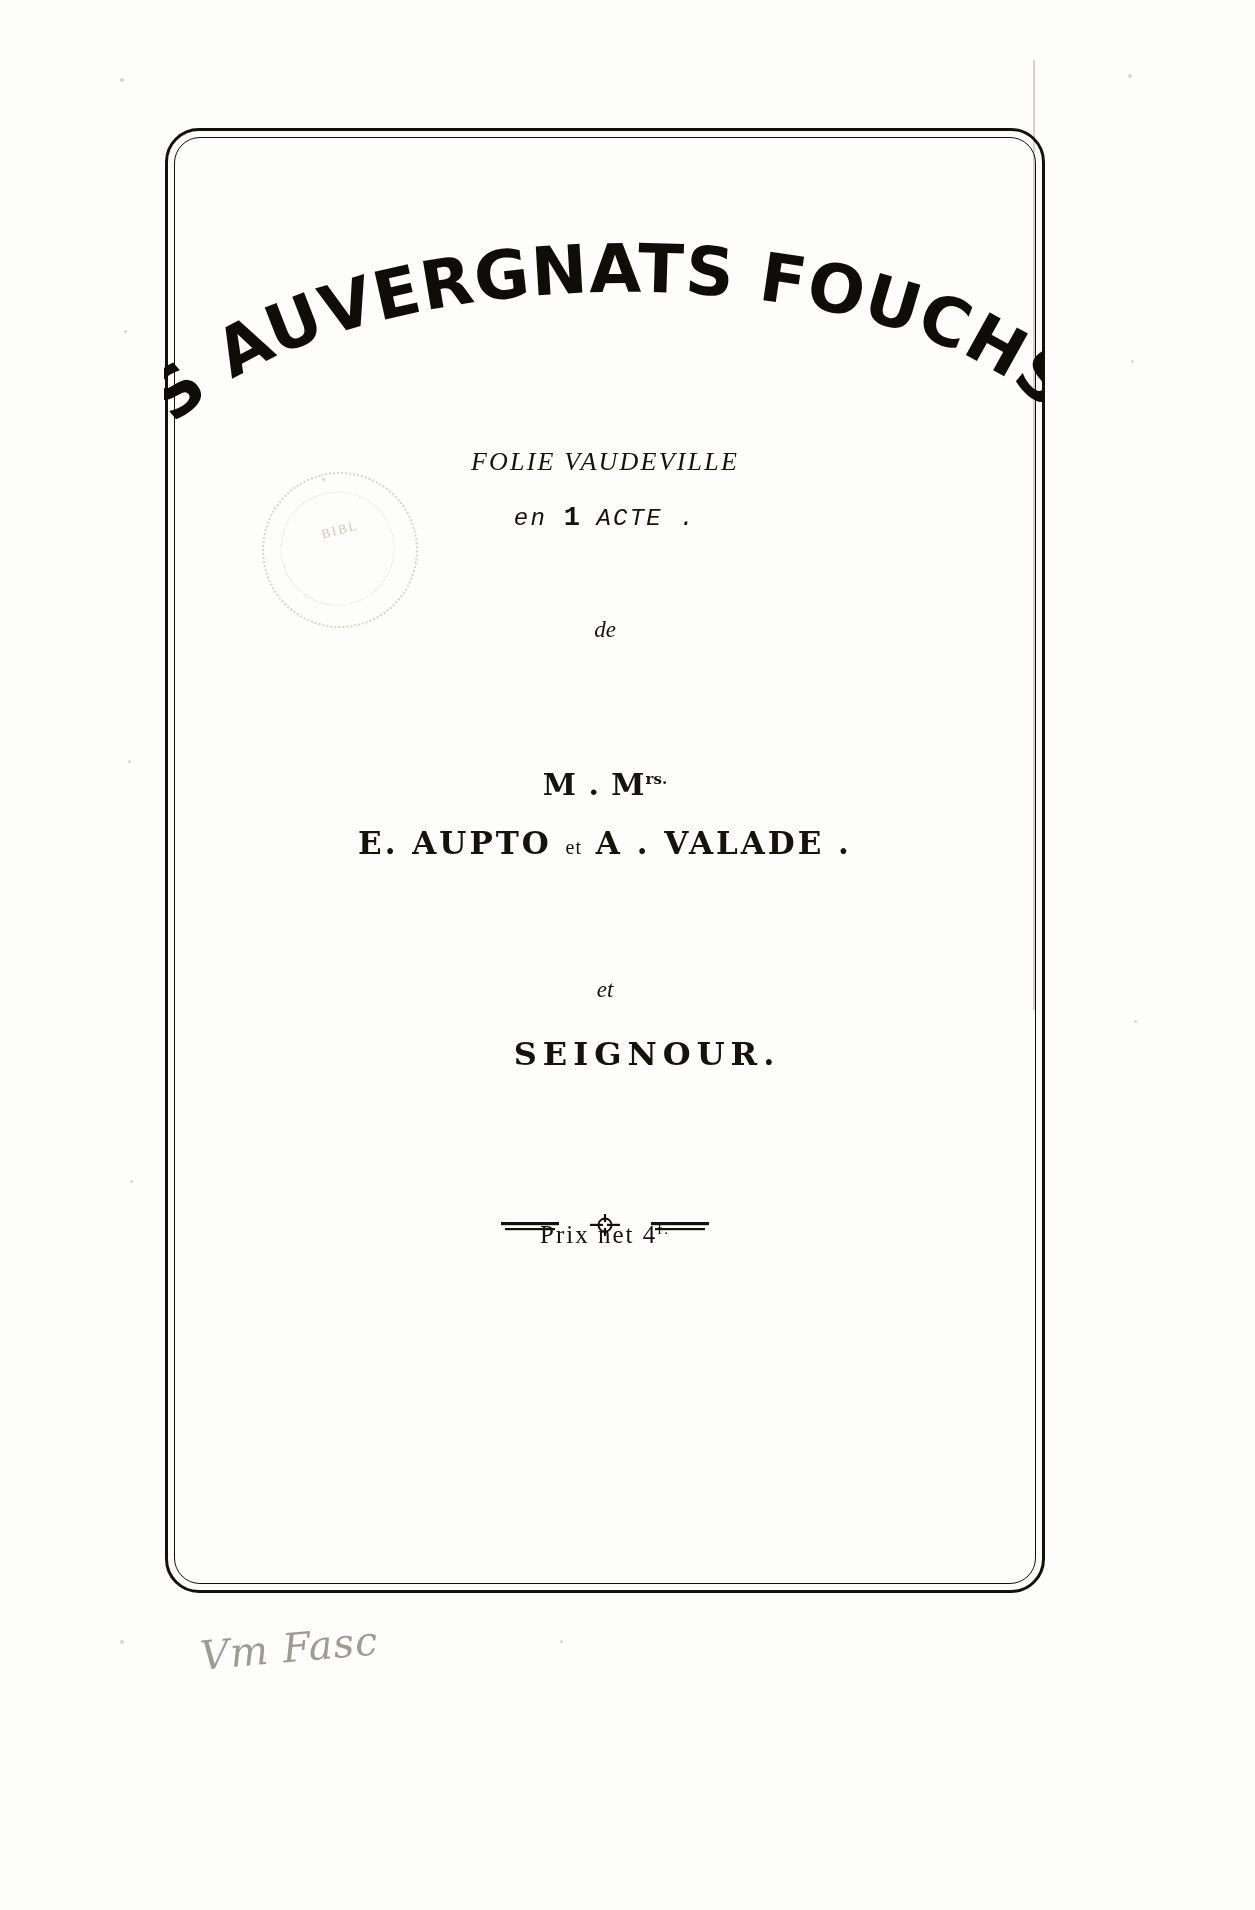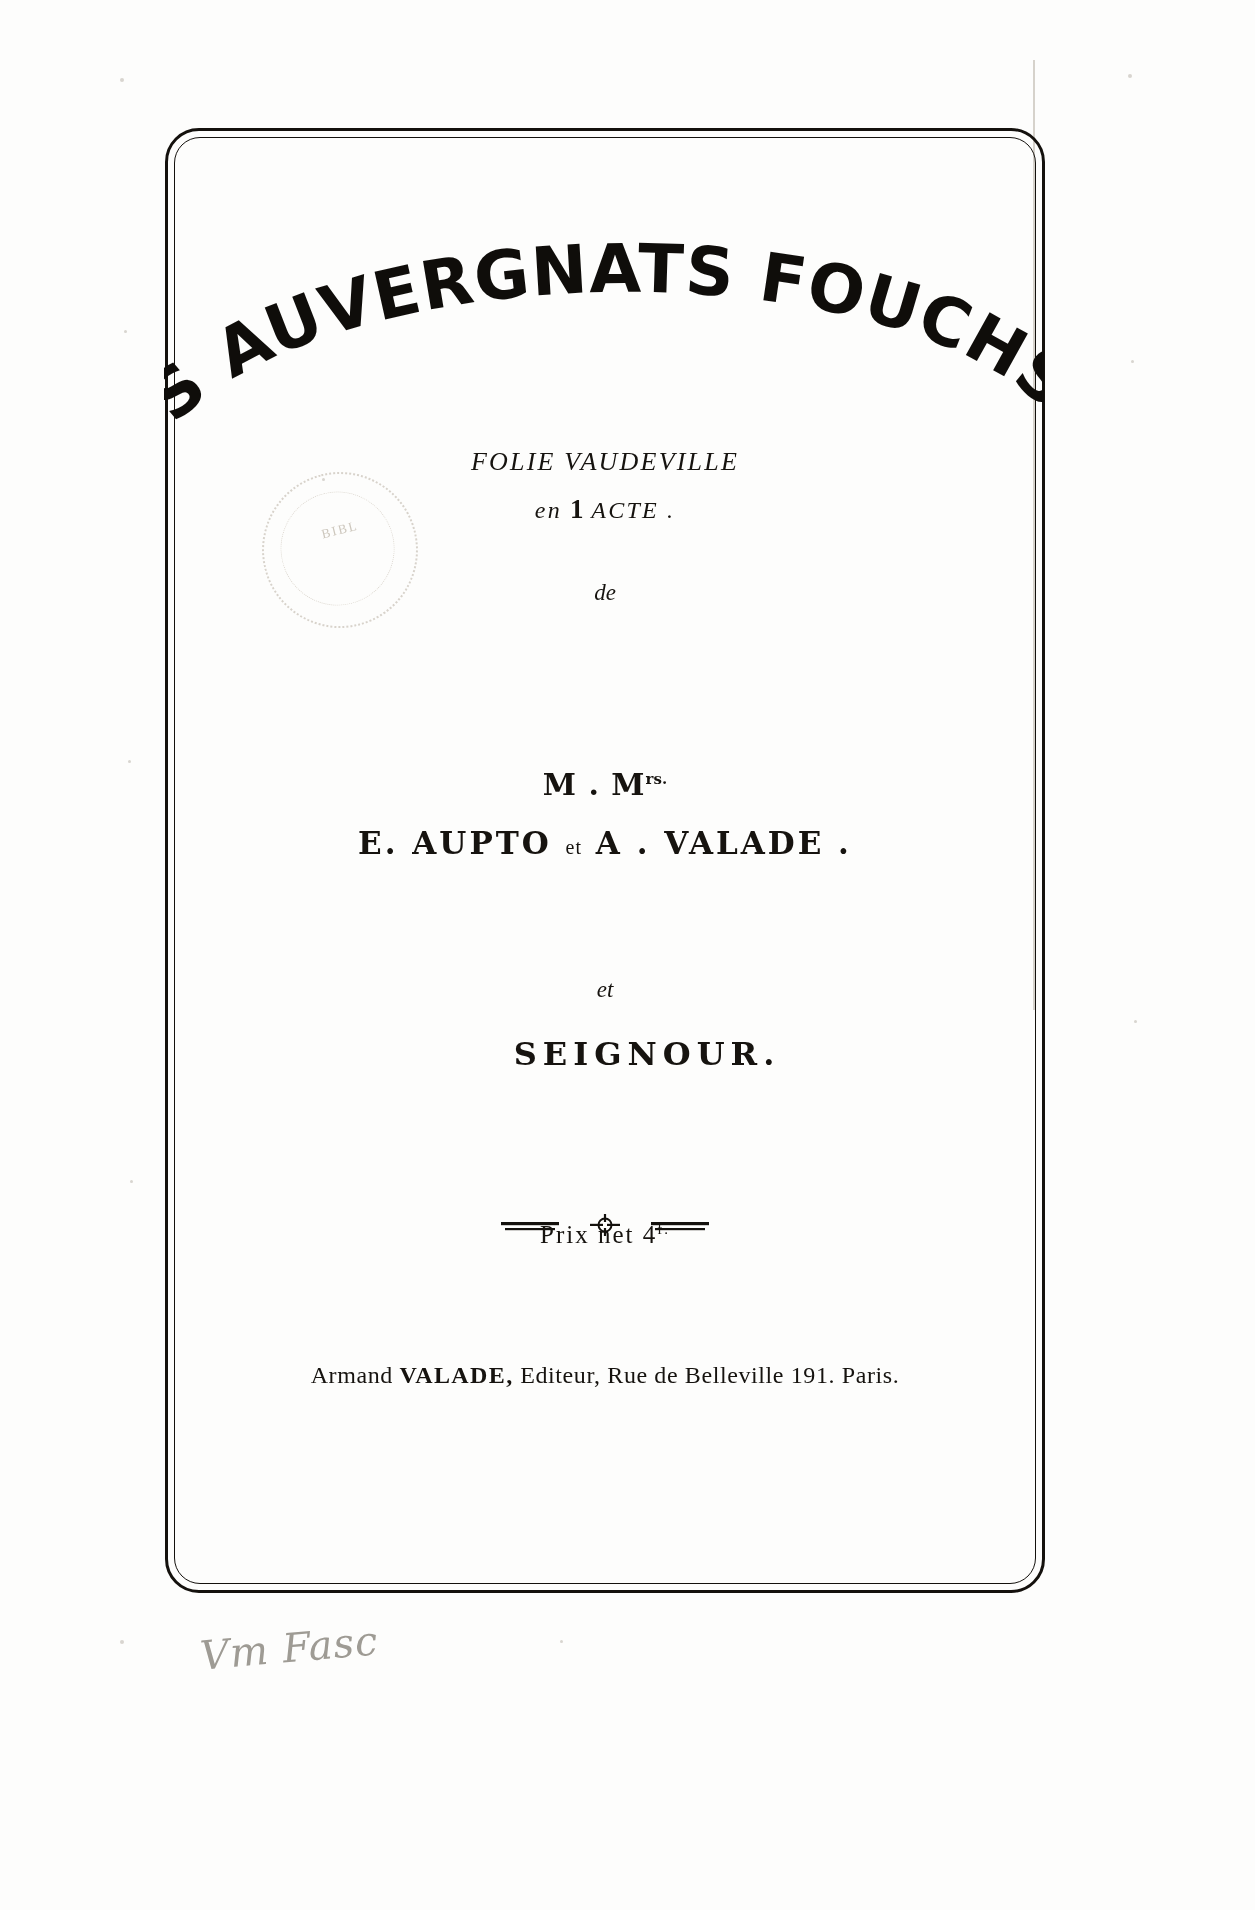--- a/index.html
+++ b/index.html
@@ -93,36 +93,37 @@
     position: absolute;
     top: 310px;
     width: 100%;
     font-style: italic;
     font-size: 26px;
     letter-spacing: 2.2px;
     font-family: "Liberation Serif", serif;
   }
   #subtitle2 {
     position: absolute;
-    top: 357px;
+    top: 366px;
     width: 100%;
     font-style: italic;
     font-size: 24px;
     letter-spacing: 2.2px;
+    font-family: Liberation Mono, monospace;
   }
   #subtitle2 .act-num {
     font-style: normal;
     font-weight: 700;
     font-size: 27px;
     letter-spacing: 0;
   }
 
   #de {
     position: absolute;
-    top: 443px;
+    top: 480px;
     width: 100%;
     font-style: italic;
     font-size: 23px;
   }
 
   
   #stamp {
     position: absolute;
     left: 88px;
     top: 335px;
@@ -321,21 +322,16 @@
       <rect x="112" y="11.8" width="13" height="2.2" fill="#14110d"></rect>
       <rect x="108.9" y="2" width="2.2" height="8" fill="#14110d"></rect>
       <rect x="108.9" y="16" width="2.2" height="8" fill="#14110d"></rect>
     </svg>
   </div>
 
   <div id="price" class="center">
     <span>Prix net 4</span><sup>f.</sup>
   </div>
 
-  <div id="publisher" class="center">
-    <span>Armand</span>
-    <span class="firm">VALADE,</span>
-    <span>Editeur, Rue de Belleville 191. Paris.</span>
-  </div>
 
 </div>
 
 <div id="handnote">Vm Fasc</div>
 
 </body></html>

